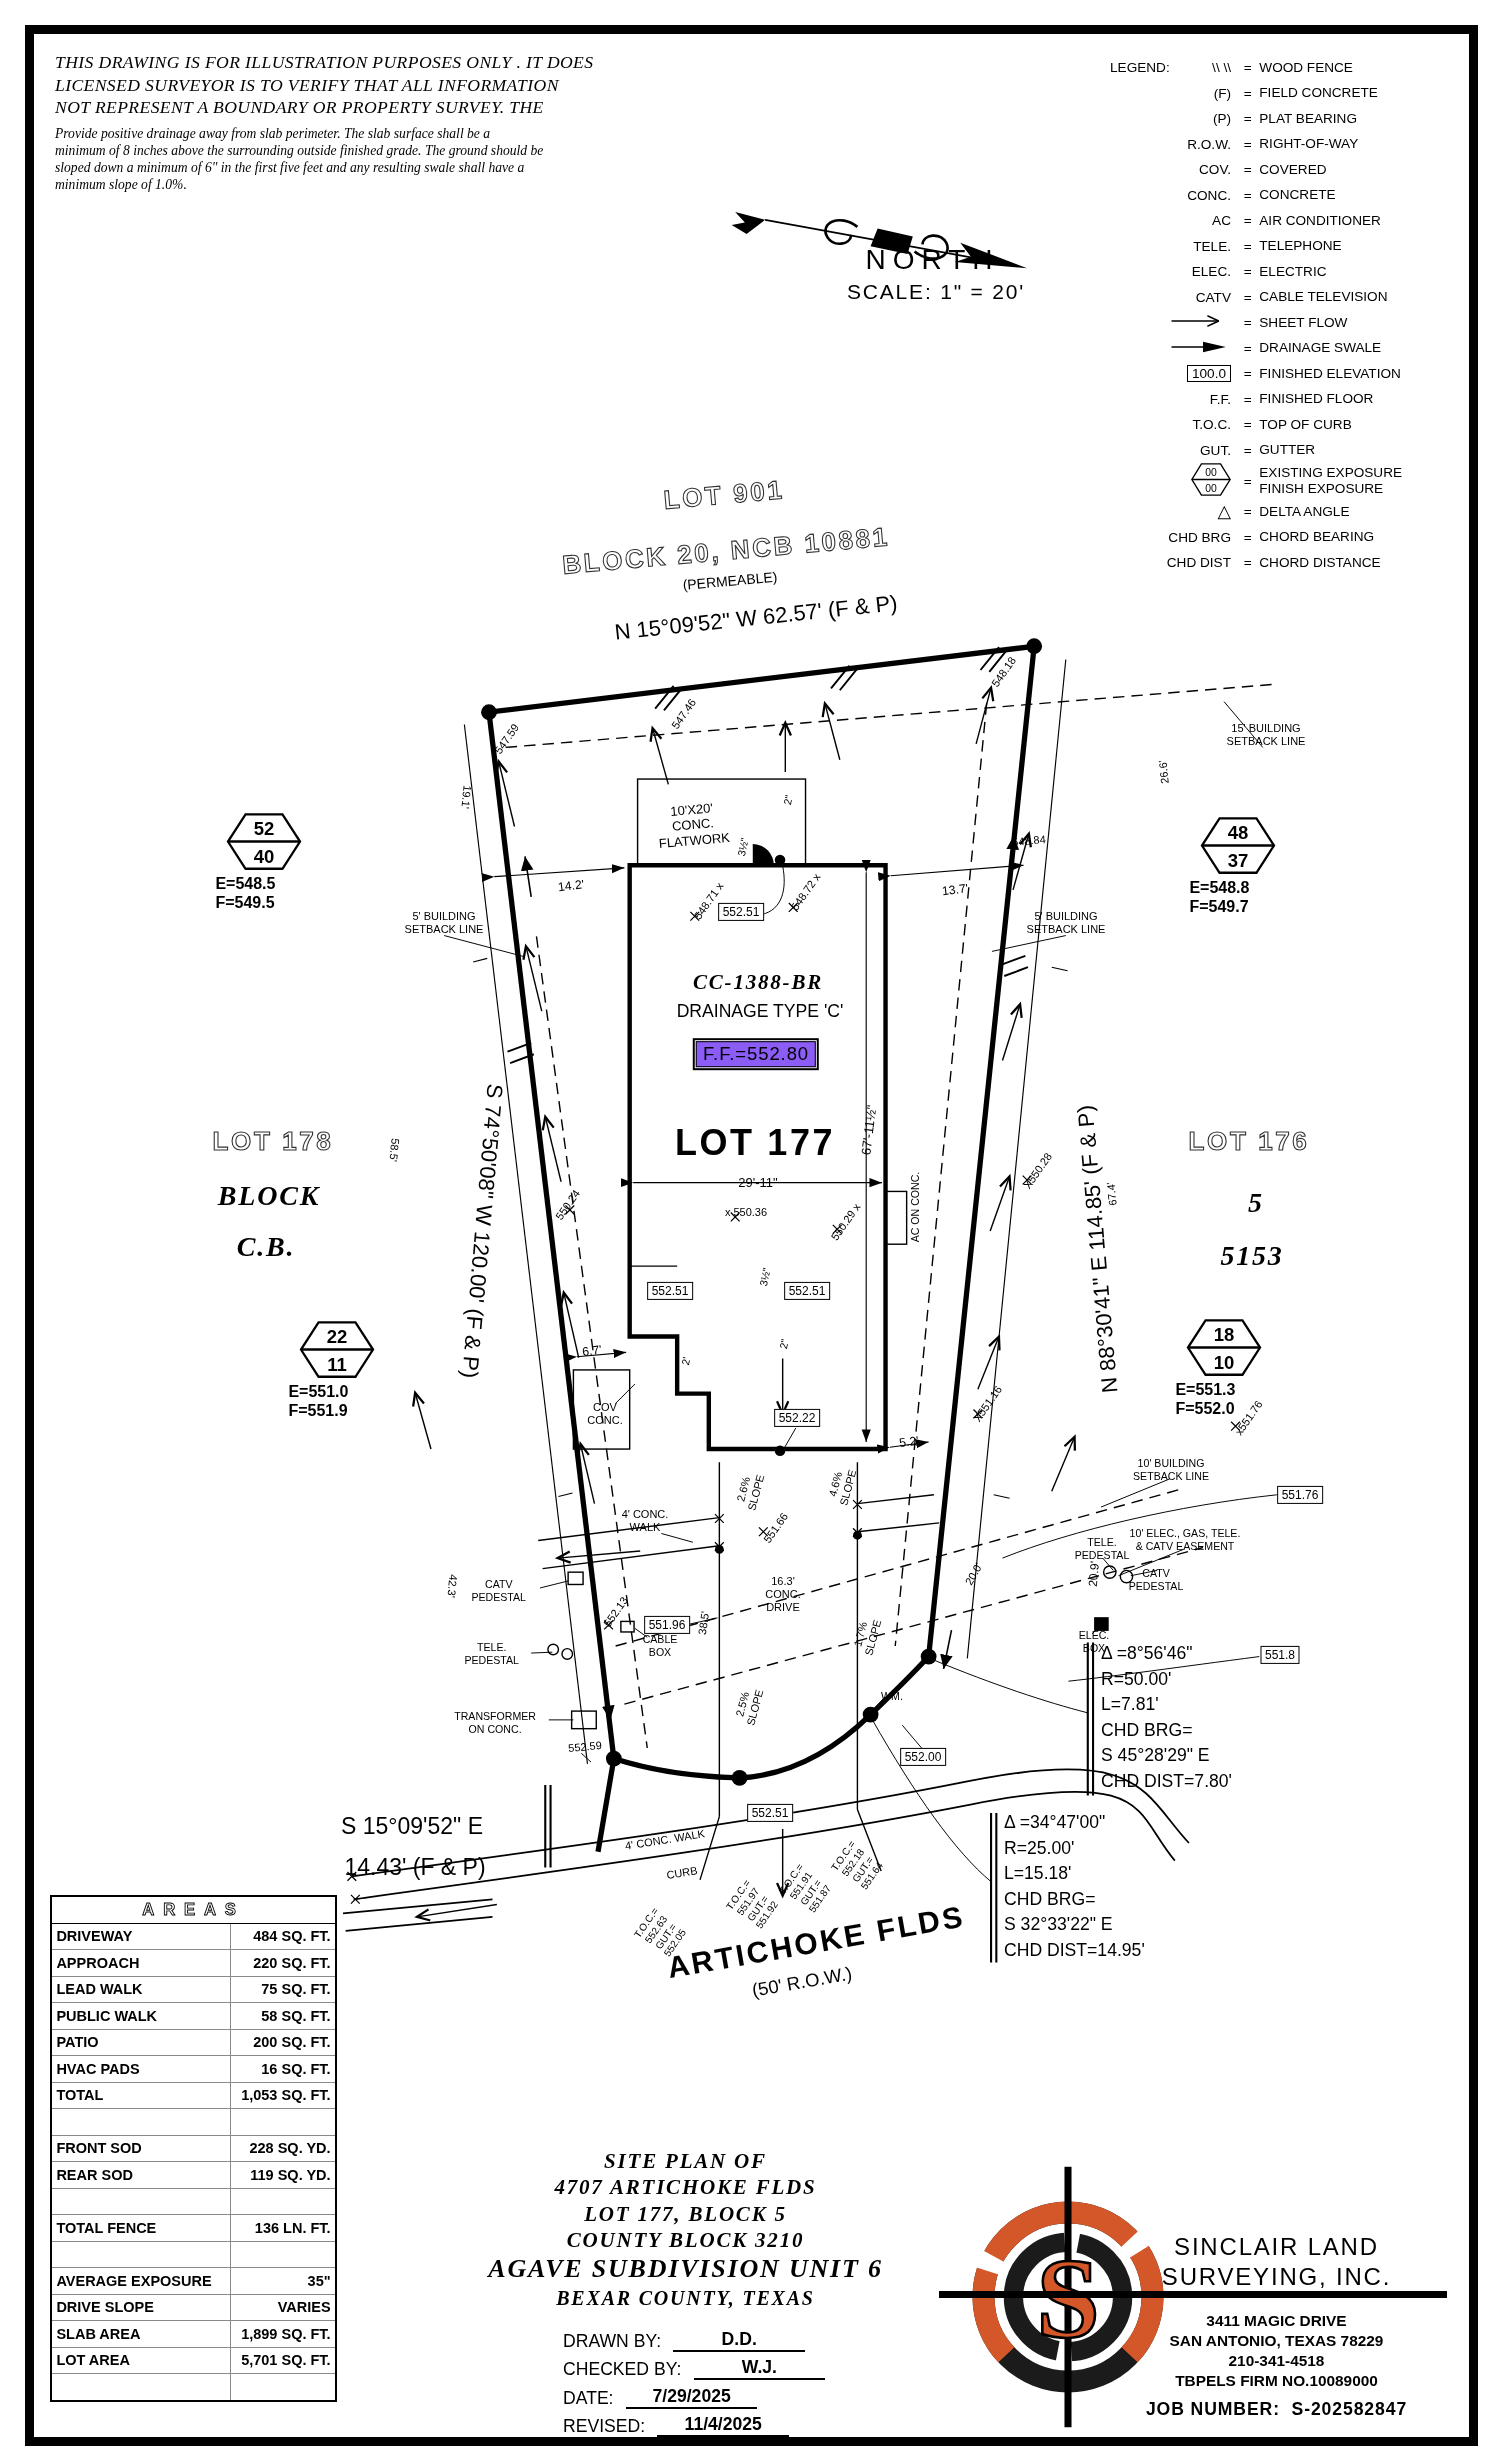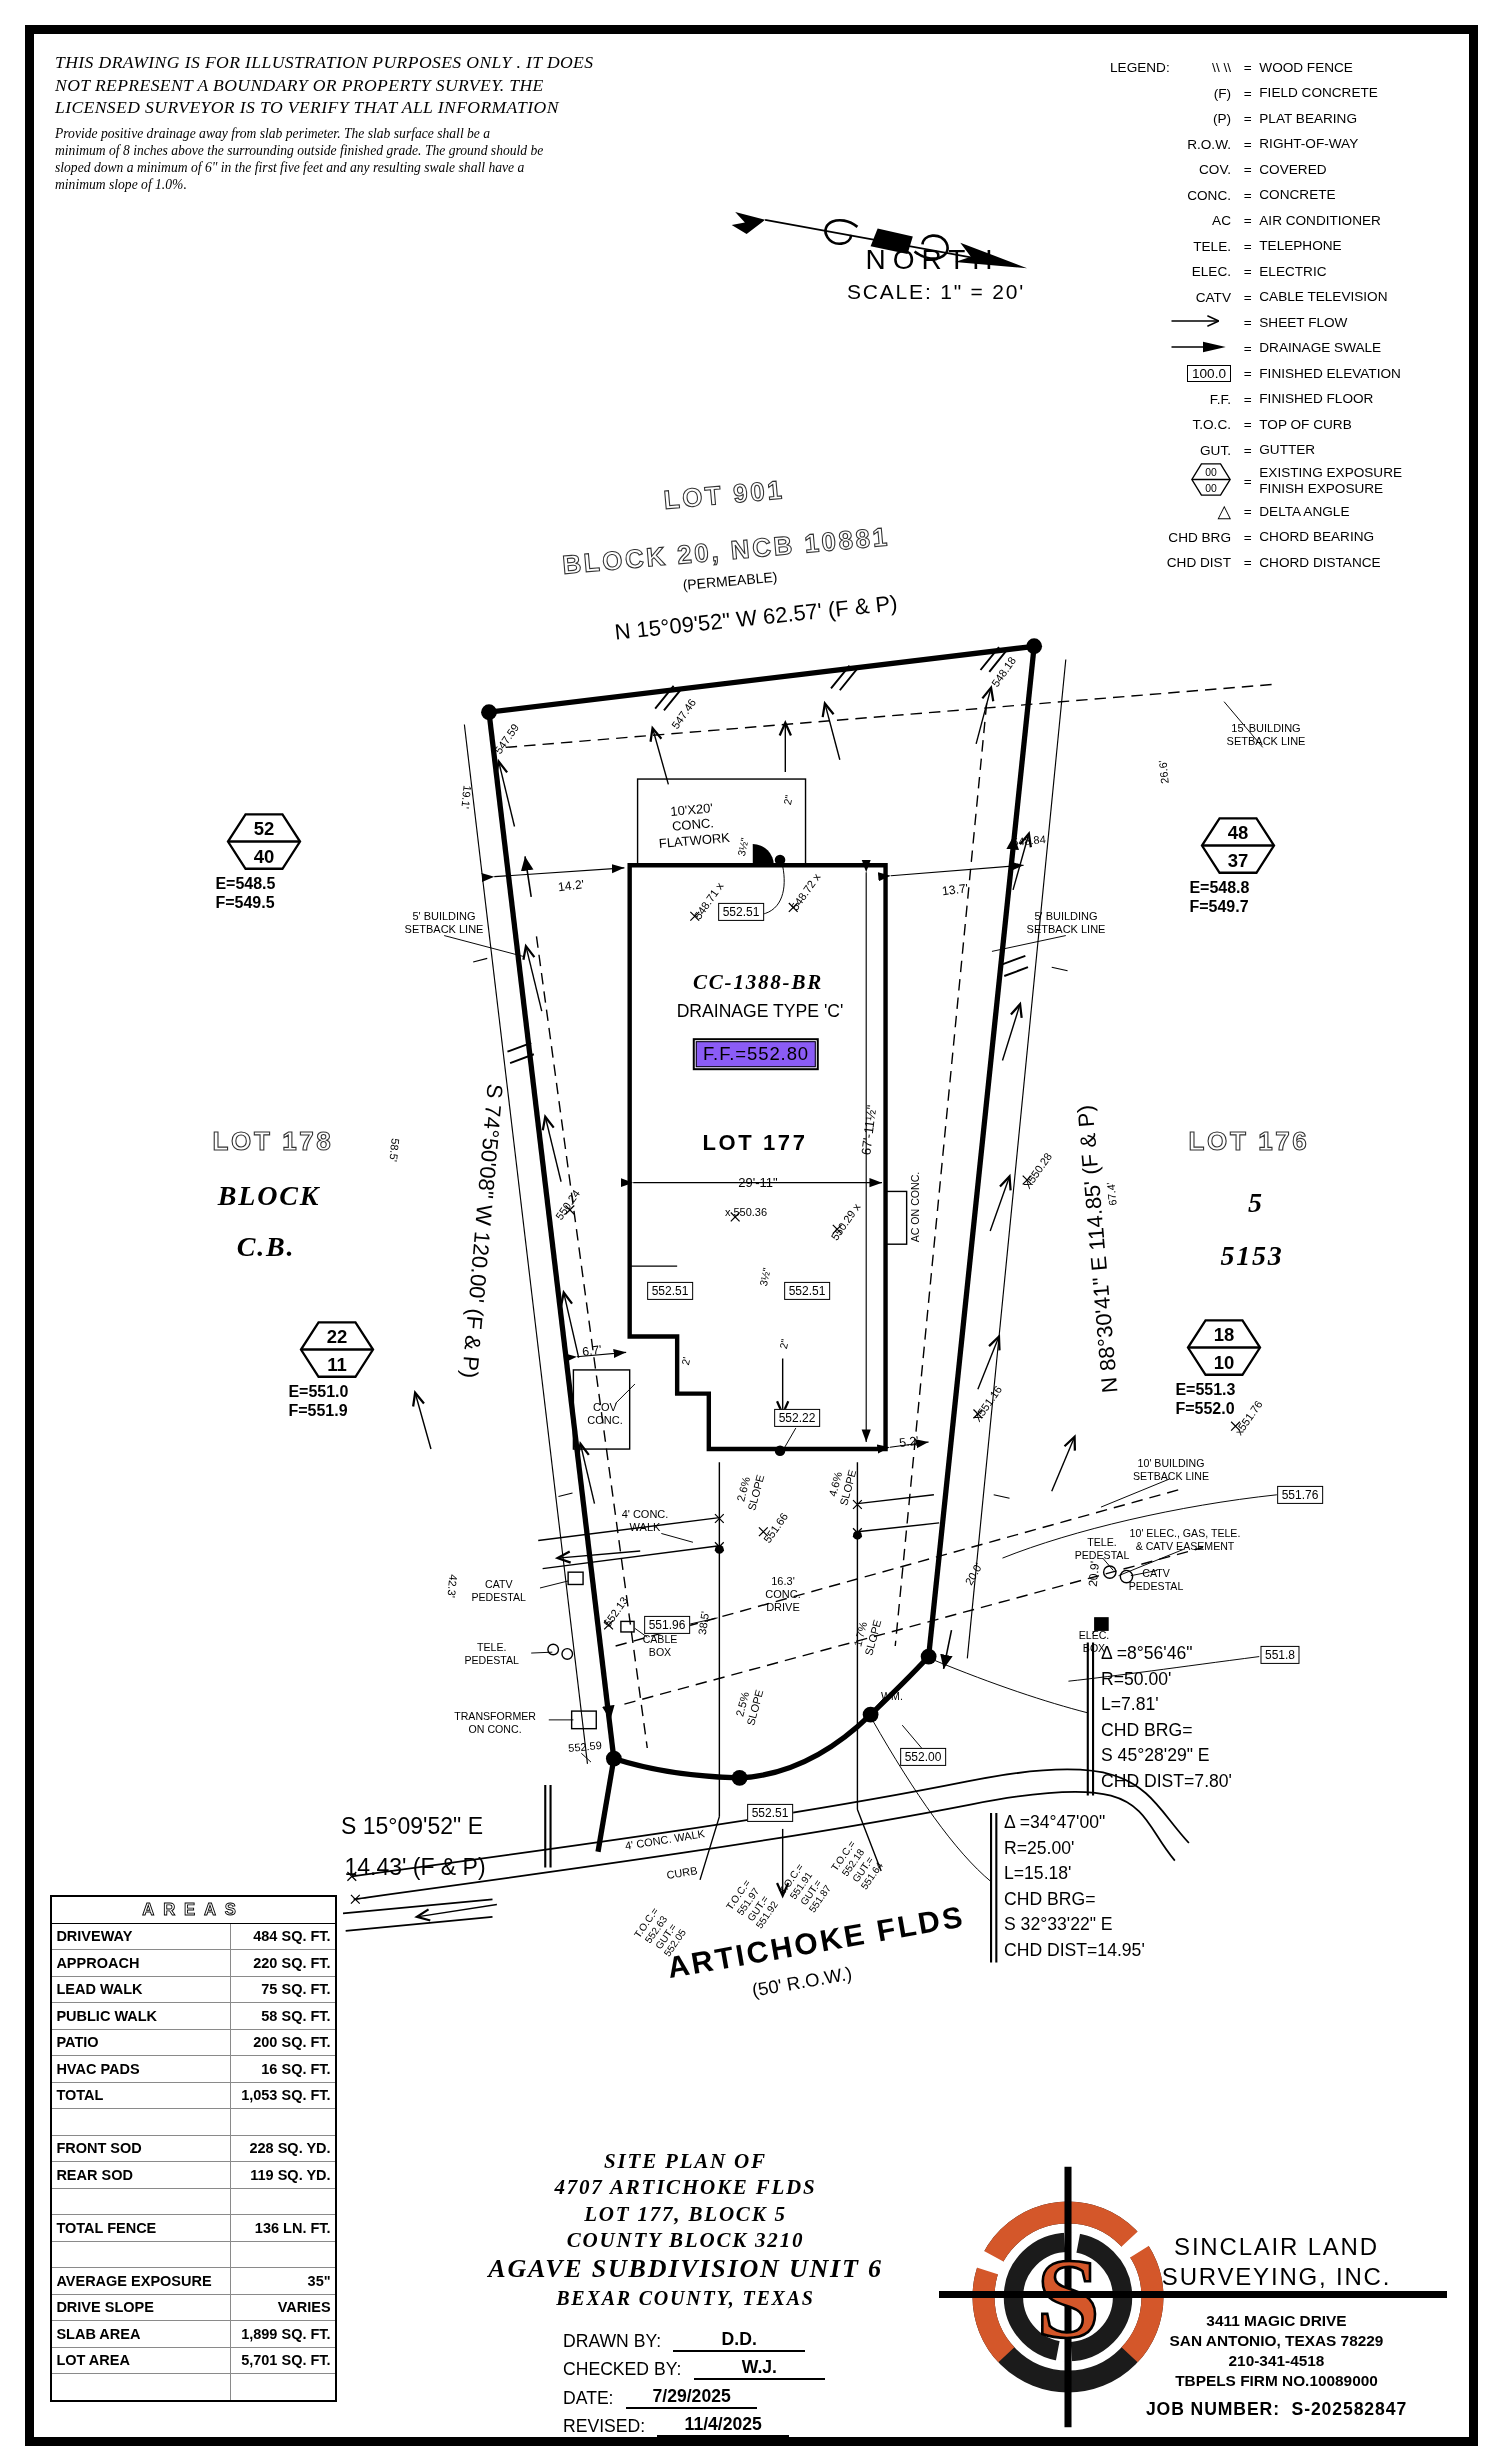--- a/index.html
+++ b/index.html
@@ -63,22 +63,22 @@
 </style>
 </head>
 <body>
 <div id="page">
 
 <div id="frame"></div>
 
 <div id="disclaimer">
   <div class="big" id="disc-big">
         <div>THIS DRAWING IS FOR ILLUSTRATION PURPOSES ONLY . IT DOES</div>
+        <div>LICENSED SURVEYOR IS TO VERIFY THAT ALL INFORMATION</div>
         <div>NOT REPRESENT A BOUNDARY OR PROPERTY SURVEY. THE</div>
-        <div>LICENSED SURVEYOR IS TO VERIFY THAT ALL INFORMATION</div>
       </div>
   <div class="small" id="disc-small">
         <div>Provide positive drainage away from slab perimeter. The slab surface shall be a</div>
         <div>minimum of 8 inches above the surrounding outside finished grade. The ground should be</div>
         <div>sloped down a minimum of 6" in the first five feet and any resulting swale shall have a</div>
         <div>minimum slope of 1.0%.</div>
       </div>
 </div>
 
 <div id="north-label">NORTH</div>
@@ -400,21 +400,21 @@
       <div class="lbl" style="left: 444px; top: 923px; font-size: 11px; transform: translate(-50%, -50%) rotate(0deg);">5' BUILDING
 SETBACK LINE</div>
       <div class="lbl" style="left: 1066px; top: 923px; font-size: 11px; transform: translate(-50%, -50%) rotate(0deg);">5' BUILDING
 SETBACK LINE</div>
       <div class="lbl" style="left: 743px; top: 847px; font-size: 10.6px; transform: translate(-50%, -50%) rotate(-78deg);">3½"</div>
       <div class="lbl" style="left: 788px; top: 800px; font-size: 10.6px; transform: translate(-50%, -50%) rotate(-78deg);">2"</div>
       <div class="lbl boxed" style="left: 741px; top: 912px; font-size: 12px; transform: translate(-50%, -50%) rotate(0deg);">552.51</div>
       <div class="lbl serifb" style="left: 758px; top: 982px; font-size: 21px; transform: translate(-50%, -50%) rotate(0deg);">CC-1388-BR</div>
       <div class="lbl" style="left: 760px; top: 1011px; font-size: 17.6px; transform: translate(-50%, -50%) rotate(0deg);">DRAINAGE TYPE 'C'</div>
       <div class="lbl ffbox" style="left: 756px; top: 1054px; font-size: 18.5px; transform: translate(-50%, -50%) rotate(0deg);">F.F.=552.80</div>
-      <div class="lbl lotbold" style="left: 755px; top: 1143px; font-size: 22px; transform: translate(-50%, -50%) rotate(0deg);">LOT 177</div>
+      <div class="lbl lotbold" style="left: 755px; top: 1143px; font-size: 36px; transform: translate(-50%, -50%) rotate(0deg);">LOT 177</div>
       <div class="lbl" style="left: 758px; top: 1183px; font-size: 13px; transform: translate(-50%, -50%) rotate(0deg);">29'-11"</div>
       <div class="lbl" style="left: 869px; top: 1130px; font-size: 13px; transform: translate(-50%, -50%) rotate(-83deg);">67'-11½"</div>
       <div class="lbl" style="left: 746px; top: 1212px; font-size: 11px; transform: translate(-50%, -50%) rotate(0deg);">x 550.36</div>
       <div class="lbl" style="left: 846px; top: 1222px; font-size: 11px; transform: translate(-50%, -50%) rotate(-55deg);">550.29 x</div>
       <div class="lbl" style="left: 568px; top: 1205px; font-size: 11px; transform: translate(-50%, -50%) rotate(-55deg);">550.24</div>
       <div class="lbl" style="left: 1038px; top: 1171px; font-size: 11px; transform: translate(-50%, -50%) rotate(-55deg);">X550.28</div>
       <div class="lbl" style="left: 915px; top: 1207px; font-size: 10.6px; transform: translate(-50%, -50%) rotate(-90deg);">AC ON CONC.</div>
       <div class="lbl boxed" style="left: 670px; top: 1291px; font-size: 12px; transform: translate(-50%, -50%) rotate(0deg);">552.51</div>
       <div class="lbl boxed" style="left: 807px; top: 1291px; font-size: 12px; transform: translate(-50%, -50%) rotate(0deg);">552.51</div>
       <div class="lbl" style="left: 765px; top: 1277px; font-size: 10.6px; transform: translate(-50%, -50%) rotate(-78deg);">3½"</div>

